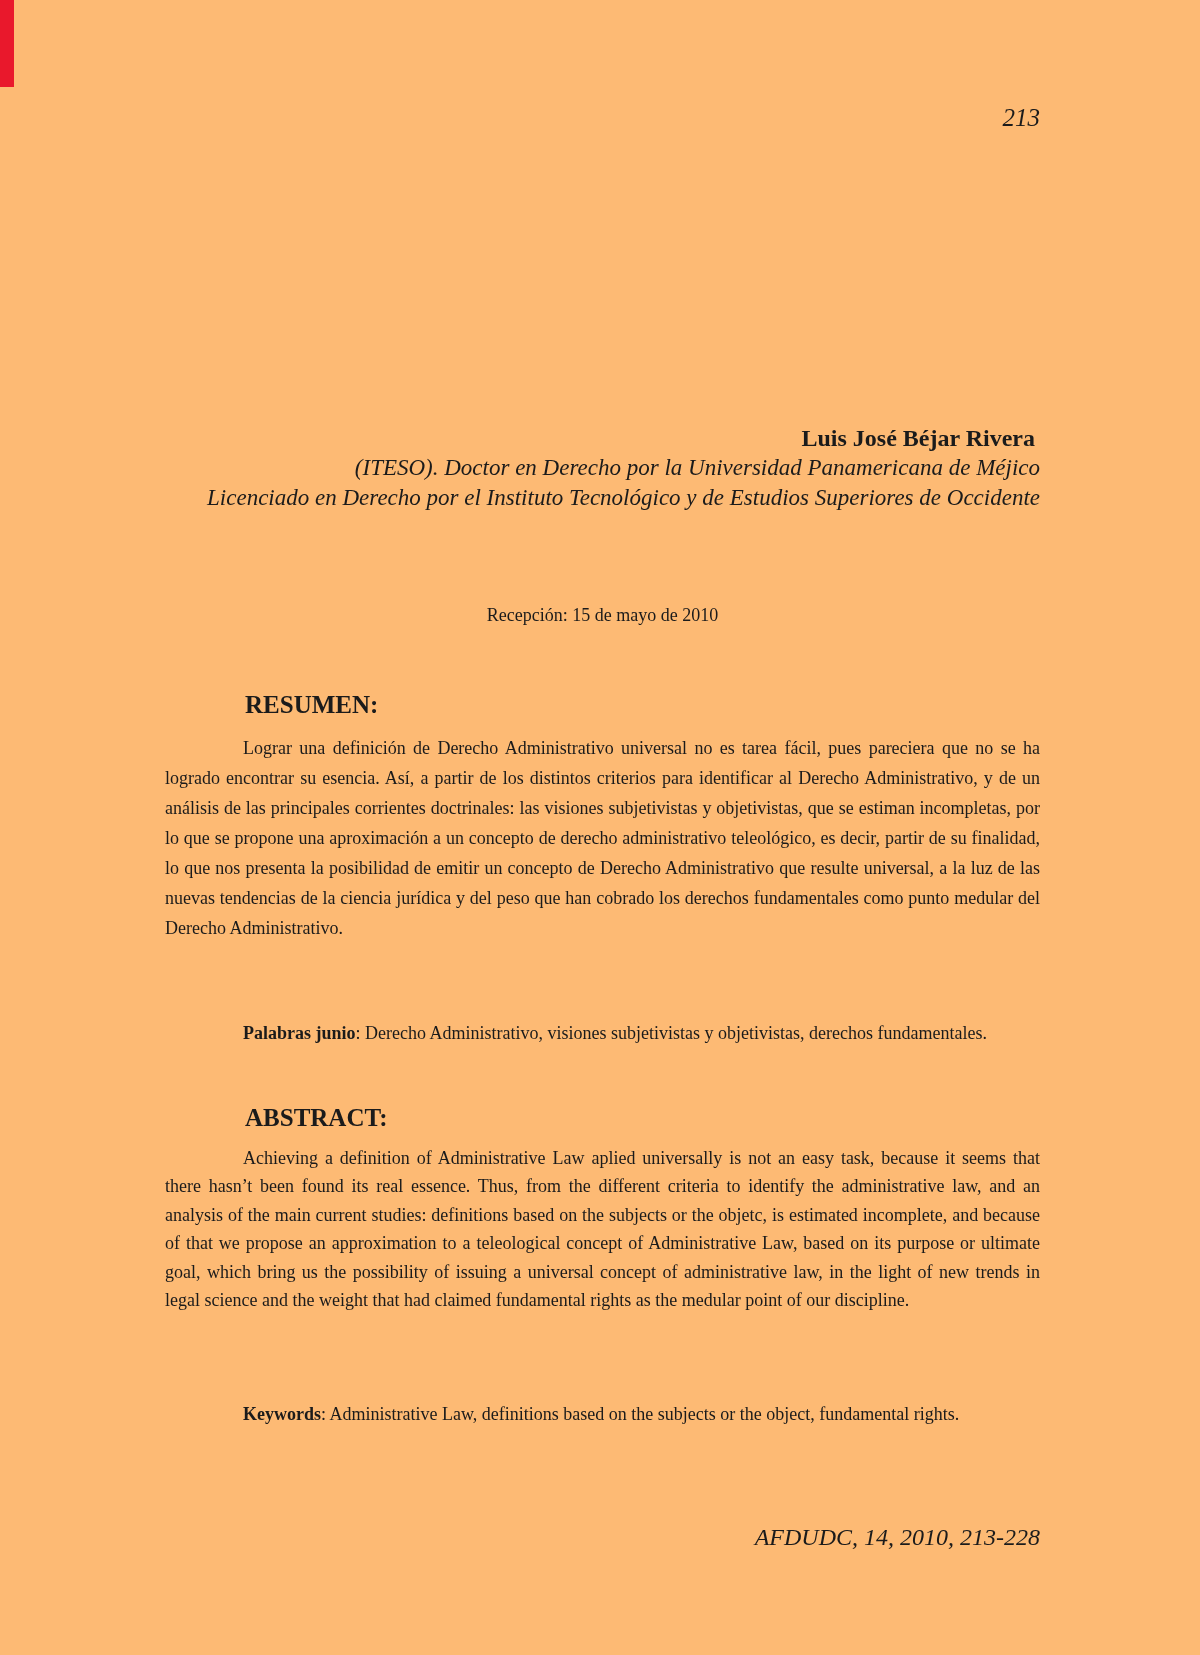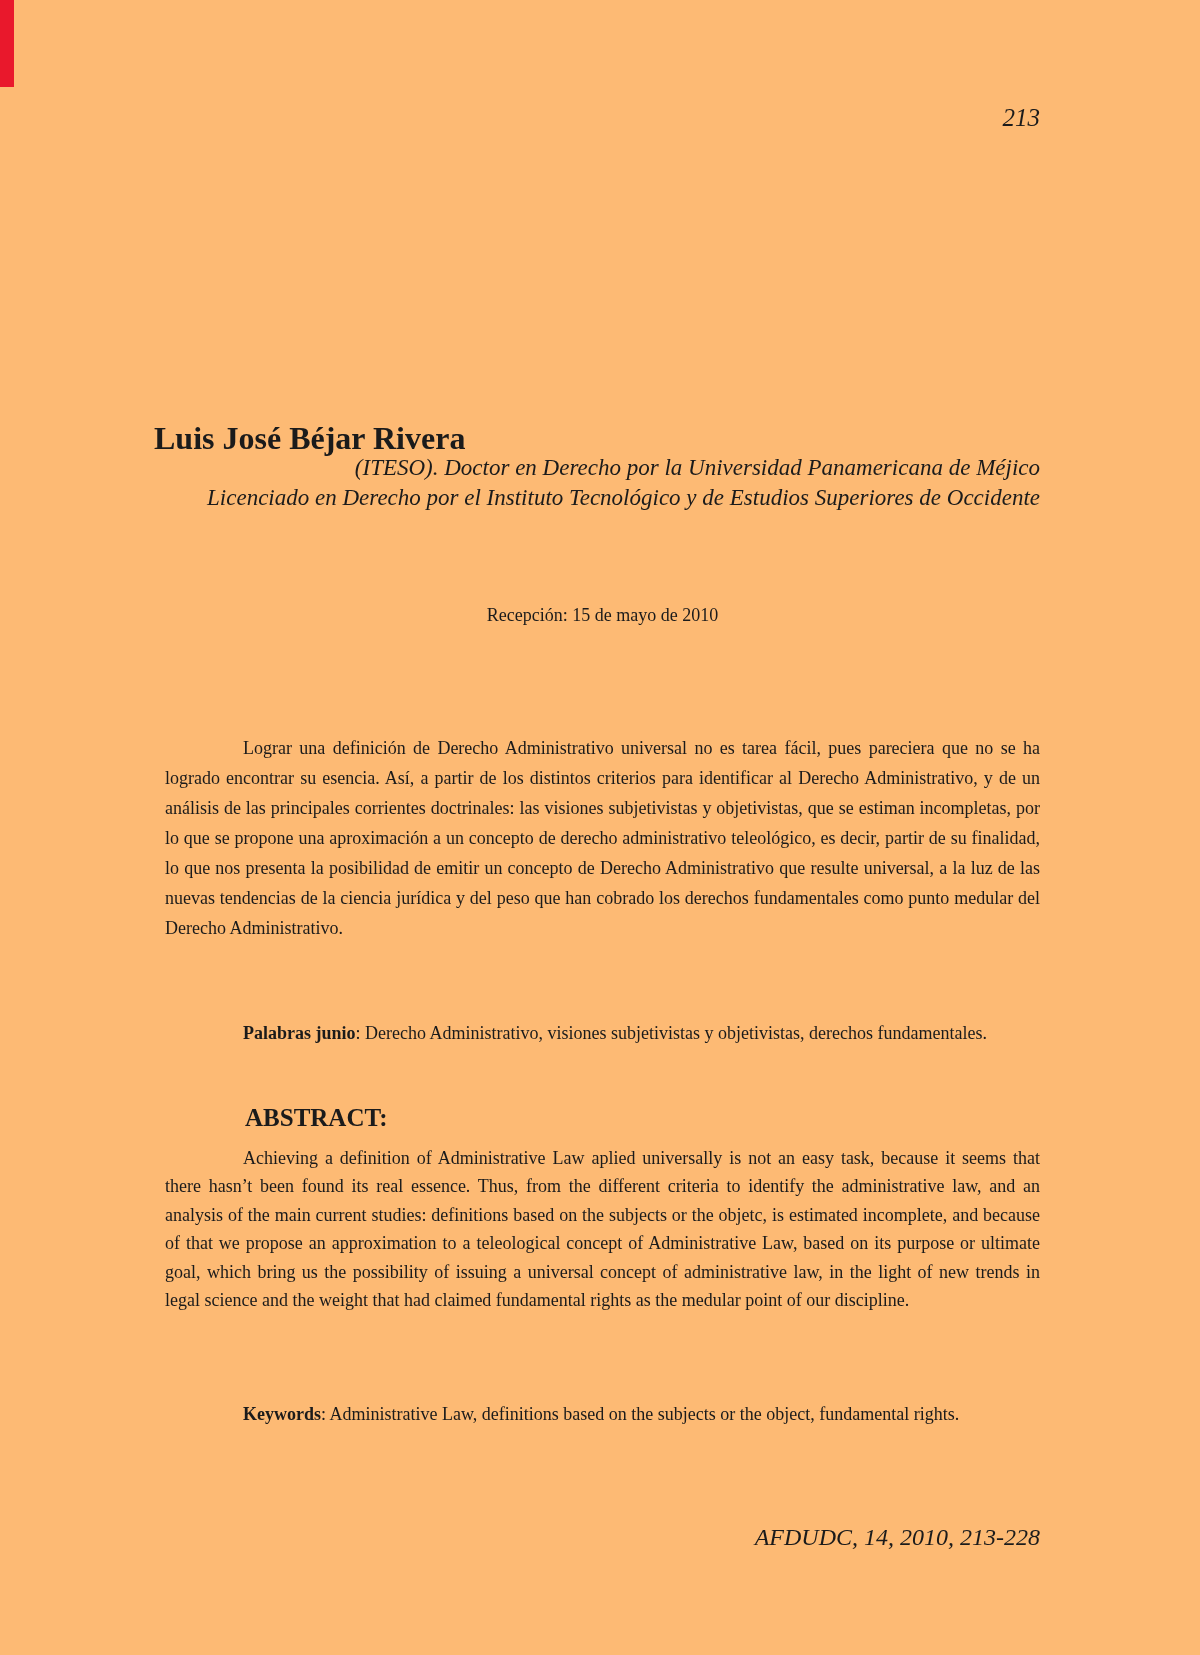--- a/index.html
+++ b/index.html
@@ -41,25 +41,26 @@
     top: 299px;
     width: 875px;
     text-align: right;
     font-weight: bold;
     font-size: 29px;
     line-height: 35px;
     letter-spacing: 0.2px;
   }
 
   .author {
-    left: 154px;
+    left: 160px;
     top: 423px;
     width: 875px;
+    text-align: right;
     font-weight: bold;
-    font-size: 32px;
+    font-size: 24px;
     line-height: 30px;
   }
   .affiliation {
     left: 165px;
     top: 453px;
     width: 875px;
     text-align: right;
     font-style: italic;
     font-size: 23px;
     line-height: 30px;
@@ -124,20 +125,23 @@
 
   <div class="abs affiliation">
     <div>(ITESO). Doctor en Derecho por la Universidad Panamericana de Méjico</div>
     <div>Licenciado en Derecho por el Instituto Tecnológico y de Estudios Superiores de Occidente</div>
   </div>
 
   <div class="abs reception-block">
     <div>Recepción: 15 de mayo de 2010</div>
   </div>
 
+  <div class="abs section-heading heading-resumen">
+    <div class="inner">RESUMEN:</div>
+  </div>
 
   <div class="abs body-par par-resumen">Lograr una definición de Derecho Administrativo universal no es tarea fácil, pues pareciera que no se ha logrado encontrar su esencia. Así, a partir de los distintos criterios para identificar al Derecho Administrativo, y de un análisis de las principales corrientes doctrinales: las visiones subjetivistas y objetivistas, que se estiman incompletas, por lo que se propone una aproximación a un concepto de derecho administrativo teleológico, es decir, partir de su finalidad, lo que nos presenta la posibilidad de emitir un concepto de Derecho Administrativo que resulte universal, a la luz de las nuevas tendencias de la ciencia jurídica y del peso que han cobrado los derechos fundamentales como punto medular del Derecho Administrativo.</div>
 
   <div class="abs body-par par-palabras">
     <span class="lead-bold">Palabras junio</span><span>: Derecho Administrativo, visiones subjetivistas y objetivistas, derechos fundamentales.</span>
   </div>
 
   <div class="abs section-heading heading-abstract">
     <div class="inner">ABSTRACT:</div>
   </div>

